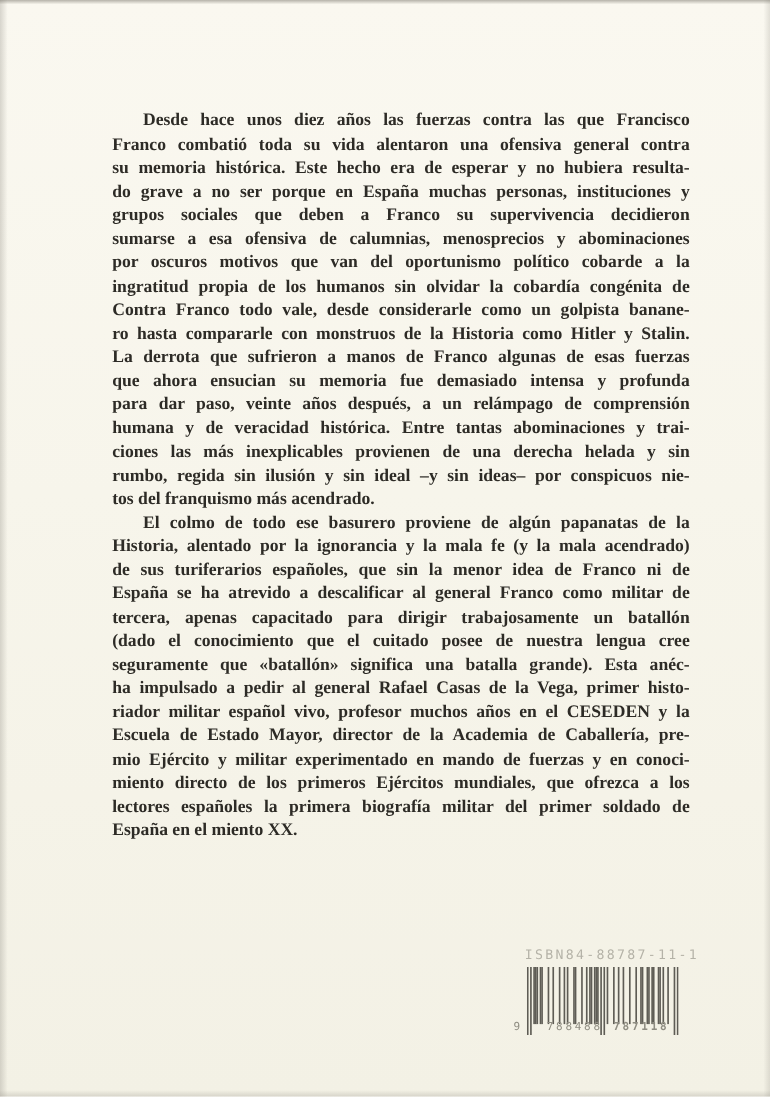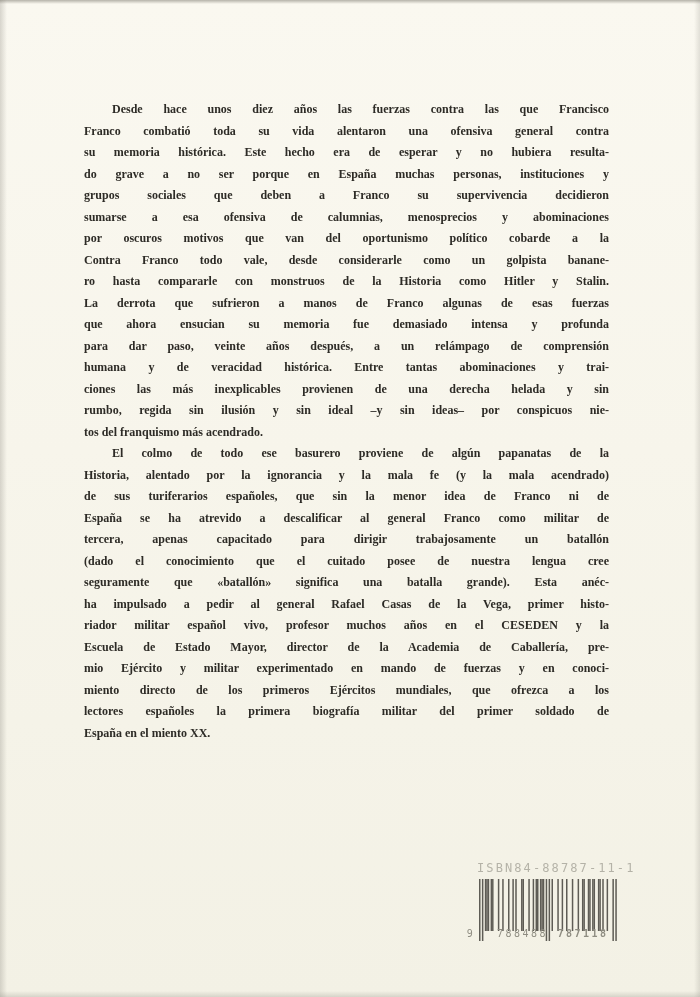--- a/index.html
+++ b/index.html
@@ -10,22 +10,22 @@
   .cover{
     position:relative;width:700px;height:997px;overflow:hidden;
     background:
       linear-gradient(180deg, rgba(125,122,112,.55) 0px, rgba(125,122,112,0) 4px) no-repeat,
       linear-gradient(90deg,  rgba(150,147,138,.35) 0px, rgba(150,147,138,0) 7px) no-repeat,
       linear-gradient(270deg, rgba(150,147,138,.25) 0px, rgba(150,147,138,0) 6px) no-repeat,
       linear-gradient(0deg,   rgba(140,137,128,.28) 0px, rgba(140,137,128,0) 6px) no-repeat,
       linear-gradient(180deg,#faf8f0 0%,#f7f5eb 45%,#f3f1e5 100%);
   }
   .body-text{
-    position:absolute;left:84px;top:99px;width:525px;
-    font-weight:bold;font-size:12px;line-height:21.5px;color:#2d2b26;
+    position:absolute;left:102px;top:99px;width:525px;
+    font-weight:bold;font-size:16px;line-height:21.5px;color:#2d2b26;
   }
   .line{text-align:justify;text-align-last:justify;}
   .para-start{text-indent:28px;}
   .para-end{text-align-last:left;}
   .barcode{position:absolute;left:479px;top:861px;width:140px;opacity:.85;}
   .isbn-label{
     font-family:"DejaVu Sans Mono",monospace;font-size:12px;
     letter-spacing:2.1px;color:#aaa89d;white-space:nowrap;
     margin-left:-2px;
   }
@@ -46,20 +46,21 @@
 <div class="cover">
 
   <div class="body-text">
     <div class="line para-start">Desde hace unos diez años las fuerzas contra las que Francisco</div>
     <div class="line">Franco combatió toda su vida alentaron una ofensiva general contra</div>
     <div class="line">su memoria histórica. Este hecho era de esperar y no hubiera resulta-</div>
     <div class="line">do grave a no ser porque en España muchas personas, instituciones y</div>
     <div class="line">grupos sociales que deben a Franco su supervivencia decidieron</div>
     <div class="line">sumarse a esa ofensiva de calumnias, menosprecios y abominaciones</div>
     <div class="line">por oscuros motivos que van del oportunismo político cobarde a la</div>
+    <div class="line">ingratitud propia de los humanos sin olvidar la cobardía congénita de</div>
     <div class="line">Contra Franco todo vale, desde considerarle como un golpista banane-</div>
     <div class="line">ro hasta compararle con monstruos de la Historia como Hitler y Stalin.</div>
     <div class="line">La derrota que sufrieron a manos de Franco algunas de esas fuerzas</div>
     <div class="line">que ahora ensucian su memoria fue demasiado intensa y profunda</div>
     <div class="line">para dar paso, veinte años después, a un relámpago de comprensión</div>
     <div class="line">humana y de veracidad histórica. Entre tantas abominaciones y trai-</div>
     <div class="line">ciones las más inexplicables provienen de una derecha helada y sin</div>
     <div class="line">rumbo, regida sin ilusión y sin ideal –y sin ideas– por conspicuos nie-</div>
     <div class="line para-end">tos del franquismo más acendrado.</div>
 

